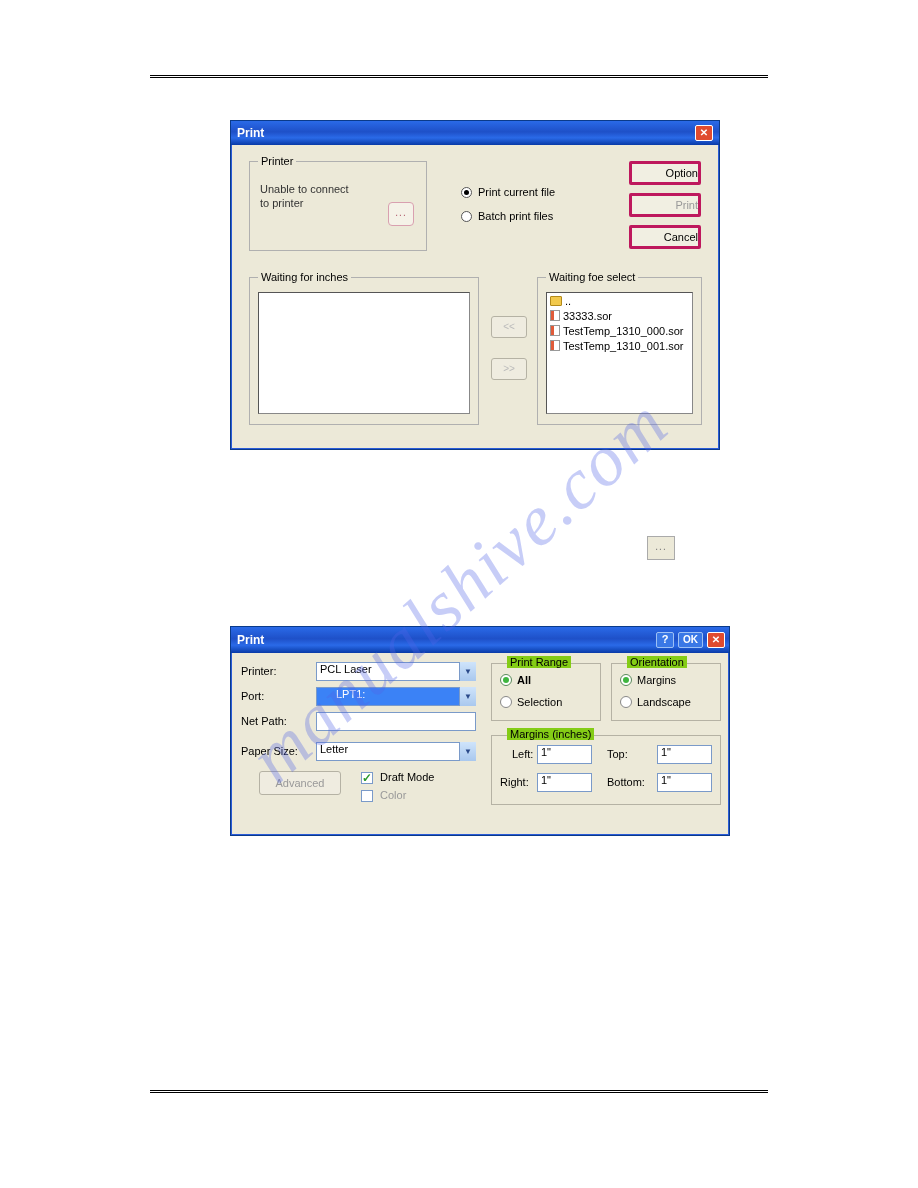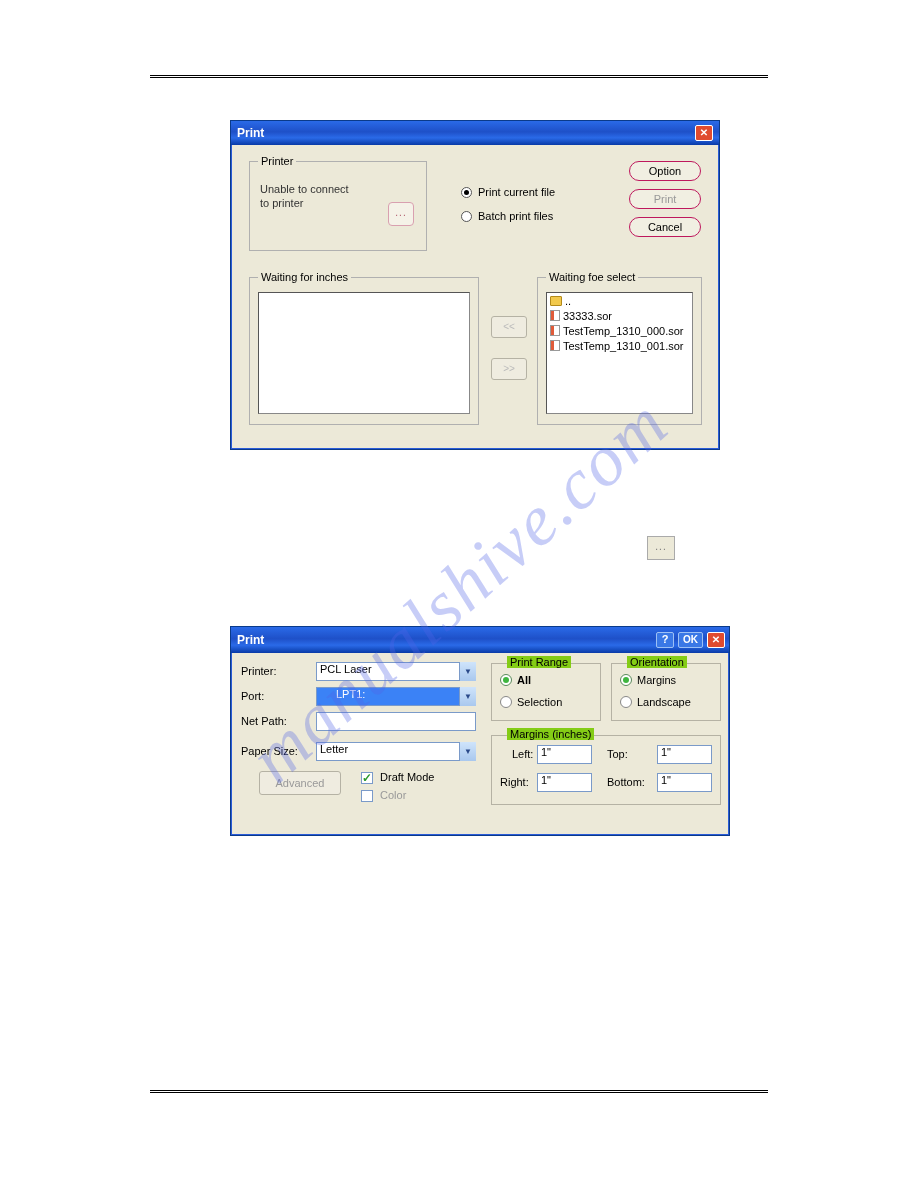--- a/index.html
+++ b/index.html
@@ -32,22 +32,22 @@
     background:linear-gradient(to bottom,#2a6ae8,#1e50c8 45%,#2a6ae8 70%,#083aa7);
     color:#fff; font-weight:bold; font-size:12px; display:flex; align-items:center;
     padding:0 6px; justify-content:space-between;
   }
   .xp-close {
     width:18px; height:16px; background:#e04b2f; border:1px solid #fff; border-radius:2px;
     color:#fff; font-size:10px; line-height:13px; text-align:center; font-weight:bold;
     cursor:pointer;
   }
   .xp-btn {
-    background:#f1efe2; border:1px solid #be185d; border-radius:10px;
-    padding:3px 0; width:72px; text-align:center; font-size:11px;
+    background:#f1efe2; border:3px solid #be185d; border-radius:2px;
+    padding:3px 0; width:72px; text-align:right; font-size:11px;
     cursor:pointer; display:block;
   }
   .xp-btn.disabled { color:#999; }
 
   .gbox { border:1px solid #b0b0b0; position:absolute; background:#ece9d8; }
   .gbox > .lbl { position:absolute; top:-7px; left:8px; background:#ece9d8; padding:0 3px; font-size:11px; }
 
   .printer-box { left:18px; top:40px; width:178px; height:90px; }
   .printer-msg { position:absolute; left:10px; top:20px; font-size:11px; color:#333; line-height:1.3; }
   .printer-browse {

